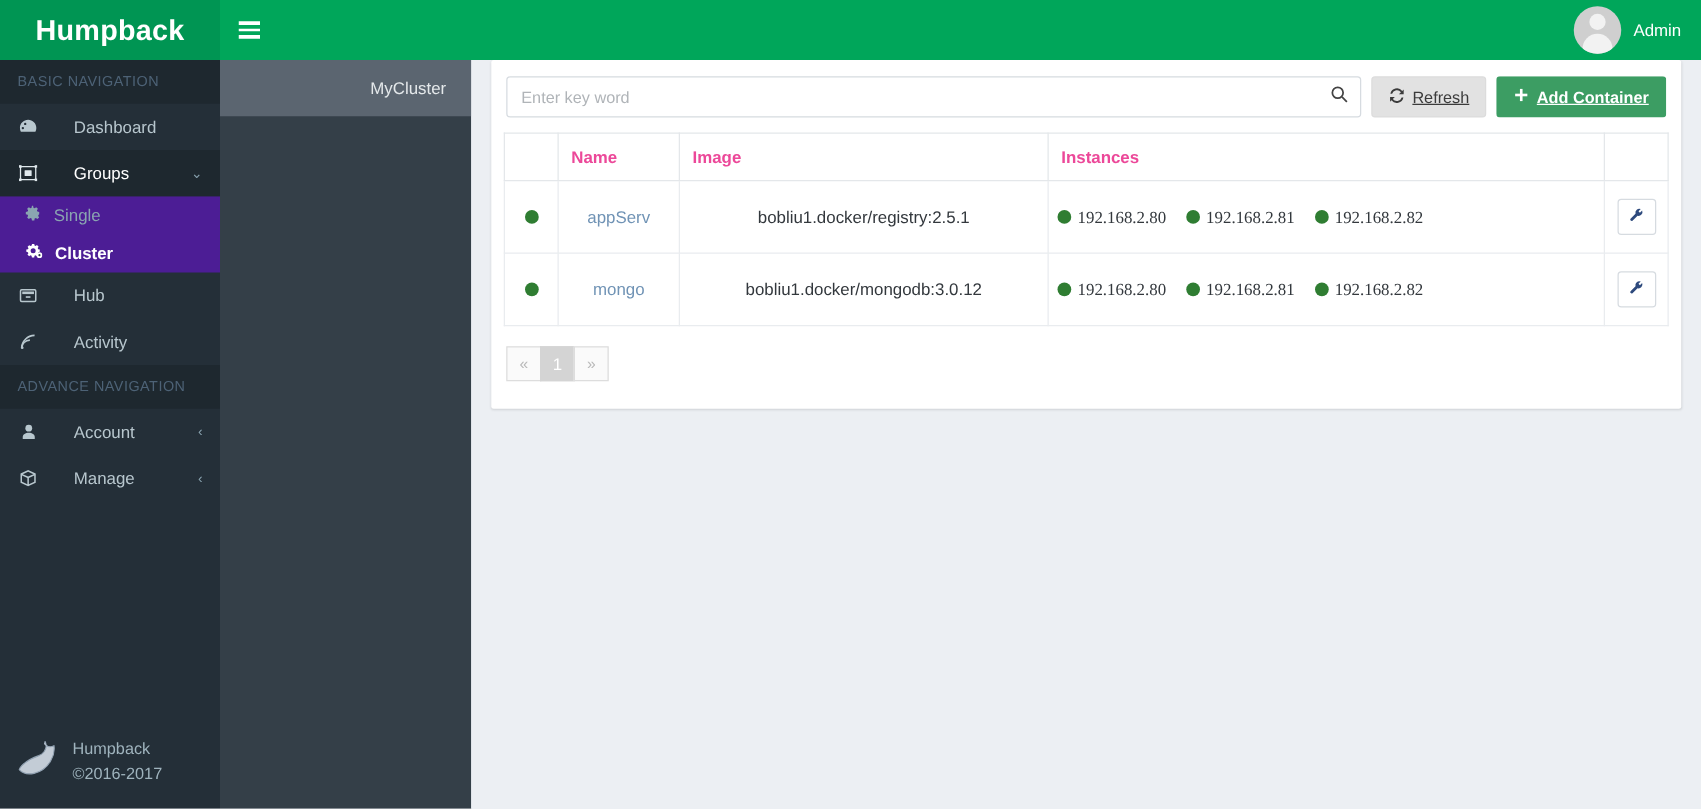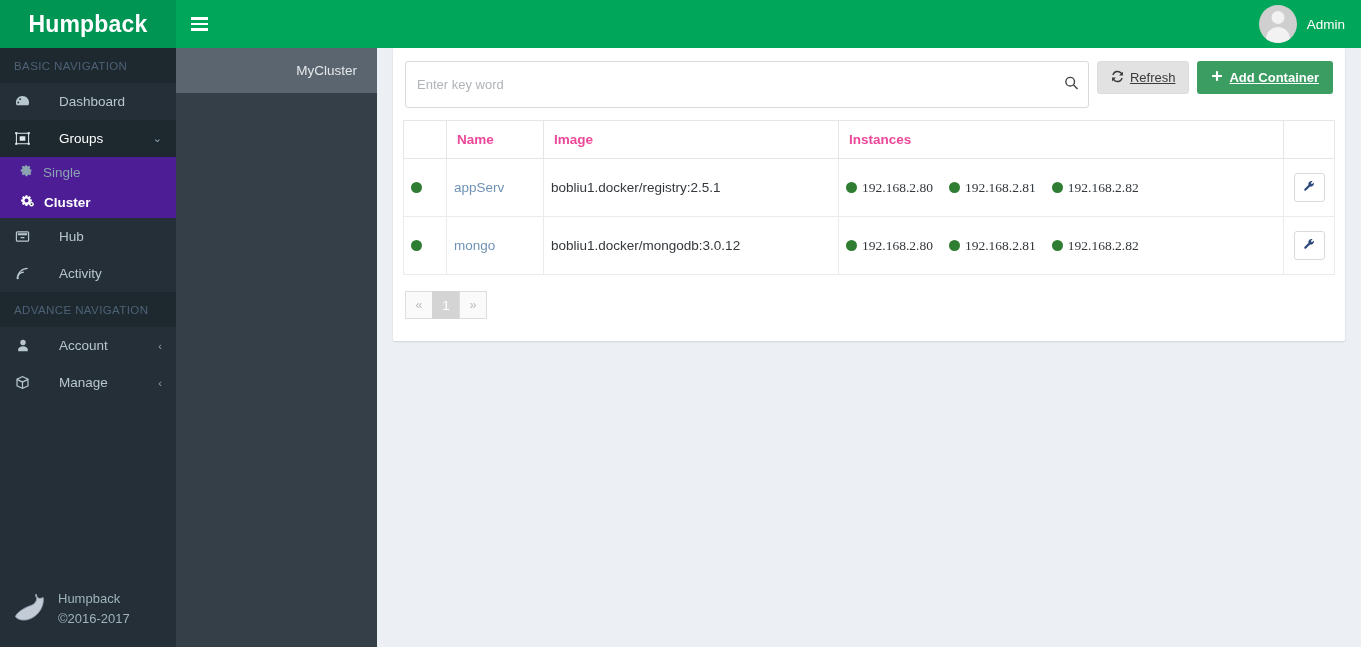--- a/index.html
+++ b/index.html
@@ -105,21 +105,21 @@
   .page-sub { font-size: 13.5px; color: #8b9198; }
 
   .card {
     background: #fff; border-radius: 2px;
     box-shadow: 0 1px 2px rgba(0,0,0,.12);
     padding: 13px 10px 22px;
   }
   .toolbar { display: flex; gap: 8px; align-items: stretch; padding: 0 2px 12px; }
   .search-wrap { flex: 1 1 auto; position: relative; }
   .search-input {
-    width: 100%; height: 47px;
+    width: 100%; height: 33px;
     border: 1px solid #d6dbe0; border-radius: 3px;
     padding: 0 34px 0 11px;
     font-family: inherit; font-size: 13px; color: #444;
     outline: none; background: #fff;
   }
   .search-input::placeholder { color: #b0b4b8; }
   .search-icon {
     position: absolute; right: 10px; top: 50%; transform: translateY(-50%);
     color: #555; pointer-events: none;
   }
@@ -134,21 +134,21 @@
   .btn-success { background: #3c9d63; color: #fff; font-weight: bold; }
 
   
   table { width: 100%; border-collapse: collapse; font-size: 13.5px; }
   thead th {
     text-align: left; font-weight: bold; color: #ec4899;
     padding: 11px 10px; border: 1px solid #e4e7ea; border-top: 1px solid #e4e7ea;
     background: #fff;
   }
   tbody td {
-    padding: 14px 7px; border: 1px solid #e9ecef; color: #33383d; vertical-align: middle;
+    padding: 14px 7px; border: 1px solid #e9ecef; color: #33383d; vertical-align: middle; text-align: center;
   }
   .col-status { width: 43px; }
   .col-name { width: 97px; }
   .col-image { width: 295px; }
   .col-action { width: 51px; }
   .dot {
     display: inline-block; width: 11px; height: 11px; border-radius: 50%;
     background: #2f7d32; vertical-align: -1px;
   }
   .link { color: #7093b5; cursor: pointer; }

